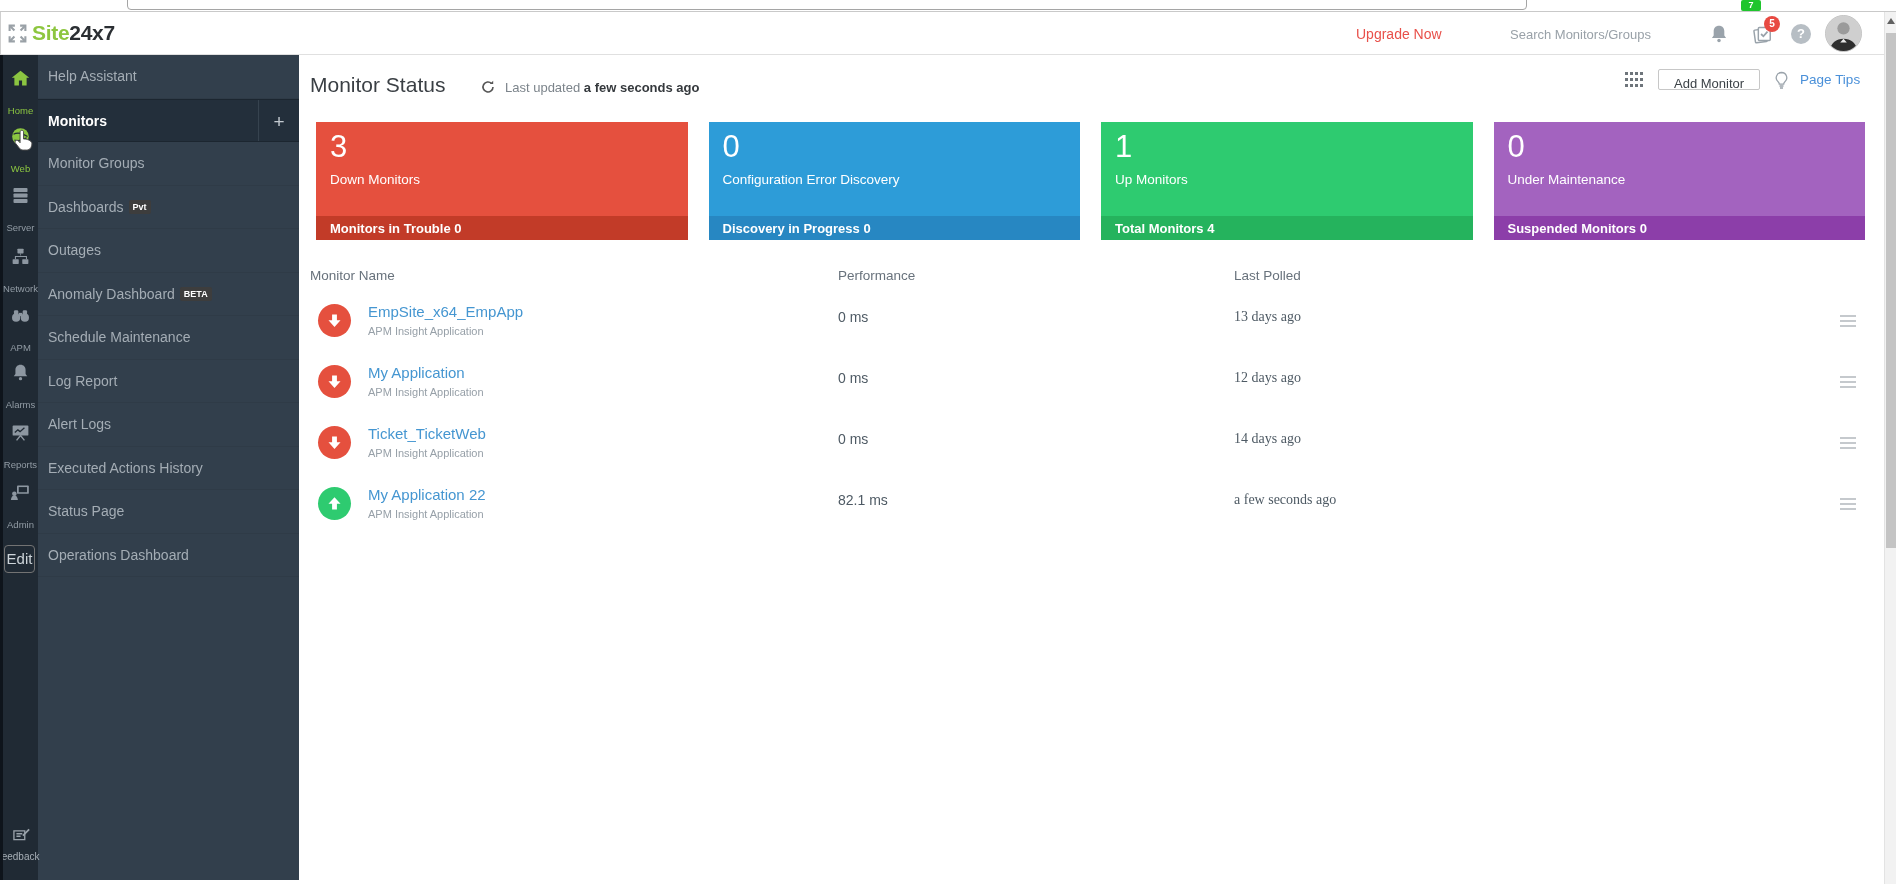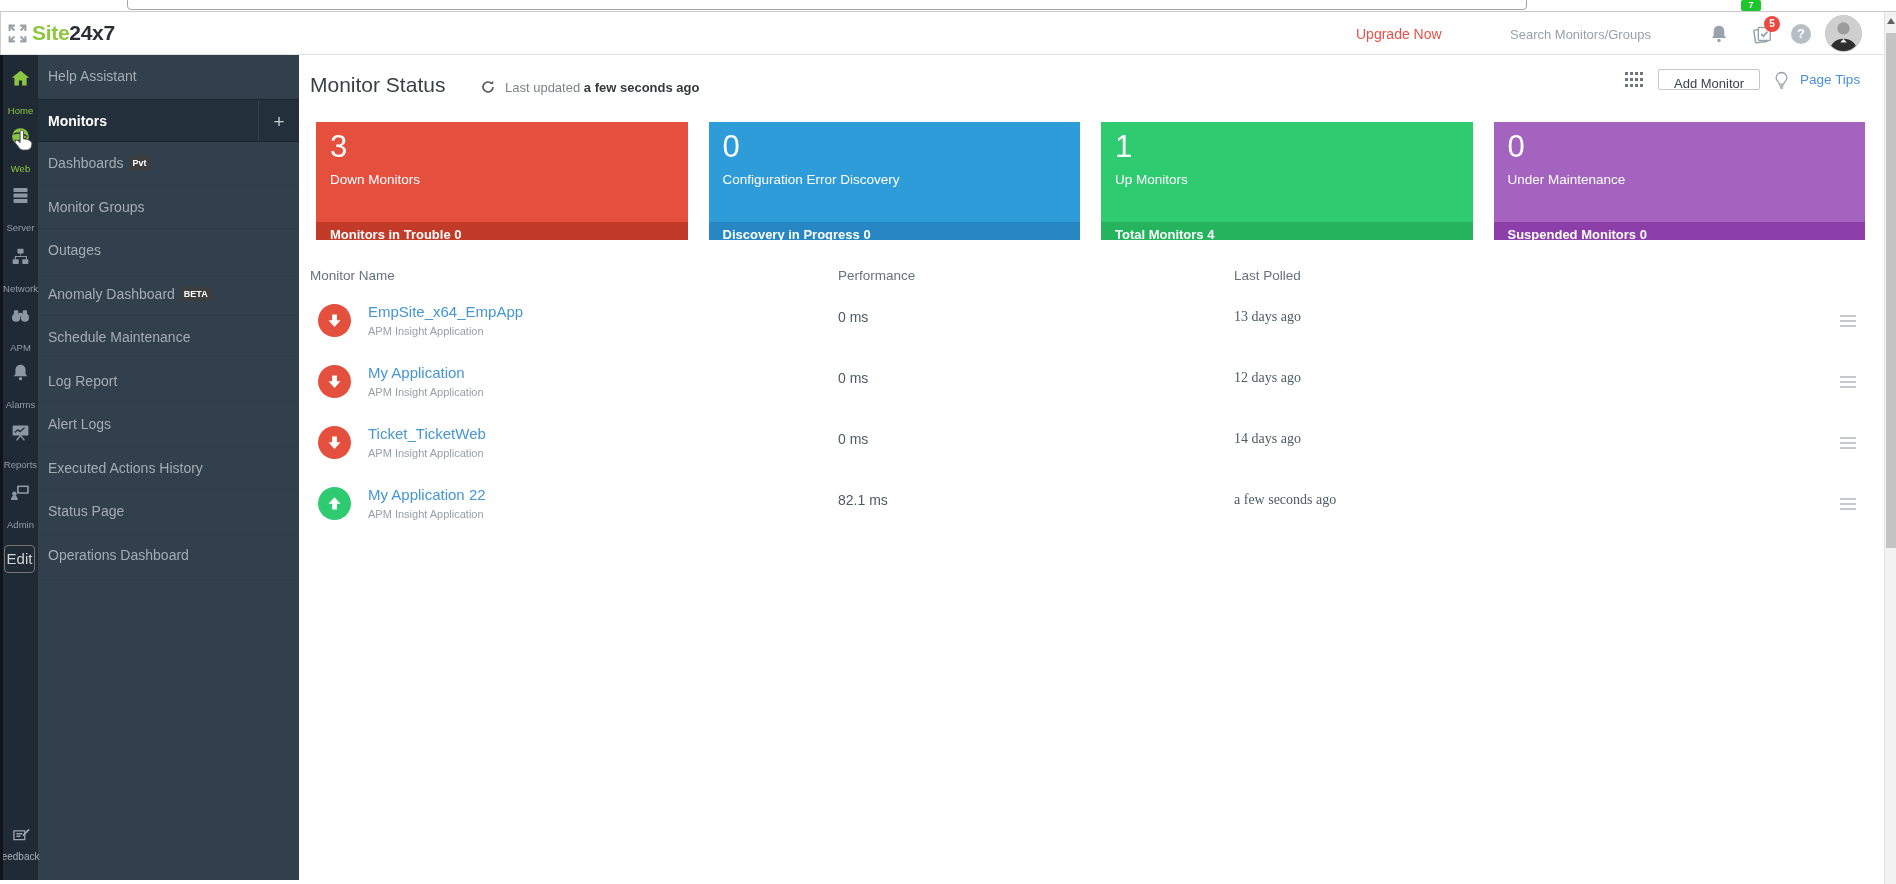--- a/index.html
+++ b/index.html
@@ -60,21 +60,21 @@
   .add-monitor { height:21px; padding:0 15px; background:#fff; border:1px solid #c7c7c7; border-radius:2px; font-size:13px; color:#3c4247; line-height:27px; cursor:pointer; }
   .page-tips { display:flex; align-items:center; gap:11px; color:#4a90d9; font-size:13.5px; cursor:pointer; }
   .bulb-icon { width:15px; height:18px; color:#9aa3ab; }
 
   
   .cards { position:absolute; left:17px; top:67px; width:1549px; height:118px; display:flex; gap:21px; }
   .card { flex:1; display:flex; flex-direction:column; color:#fff; cursor:pointer; }
   .card-body { flex:1; padding:6px 14px; }
   .card-num { font-size:31px; font-weight:400; line-height:38px; }
   .card-label { font-size:13.5px; margin-top:6px; }
-  .card-footer { height:18px; line-height:26px; padding:0 14px; font-size:13px; font-weight:bold; }
+  .card-footer { height:24px; line-height:26px; padding:0 14px; font-size:13px; font-weight:bold; }
   .c-red .card-body { background:#e5503e; } .c-red .card-footer { background:#c23b28; }
   .c-blue .card-body { background:#2d9cd8; } .c-blue .card-footer { background:#2787c2; }
   .c-green .card-body { background:#2ecb70; } .c-green .card-footer { background:#25b35d; }
   .c-purple .card-body { background:#a363bf; } .c-purple .card-footer { background:#8c3ea9; }
 
   
   .mon-table { position:absolute; left:11px; top:205px; width:1560px; }
   .t-head { position:relative; height:34px; font-size:13.5px; color:#68727c; }
   .col-name { position:absolute; left:0; top:8px; }
   .col-perf { position:absolute; left:528px; top:8px; }
@@ -221,22 +221,22 @@
       <span class="ri-label">Feedback</span>
     </div>
   </div>
 
   <div class="sidebar">
     <div class="sb-item"><span>Help Assistant</span></div>
     <div class="sb-item selected">
       <span>Monitors</span>
       <span class="sb-plus">+</span>
     </div>
+    <div class="sb-item"><span>Monitor Groups</span></div>
     <div class="sb-item"><span>Dashboards</span><span class="sb-badge">Pvt</span></div>
-    <div class="sb-item"><span>Monitor Groups</span></div>
     <div class="sb-item"><span>Outages</span></div>
     <div class="sb-item"><span>Anomaly Dashboard</span><span class="sb-badge">BETA</span></div>
     <div class="sb-item"><span>Schedule Maintenance</span></div>
     <div class="sb-item"><span>Log Report</span></div>
     <div class="sb-item"><span>Alert Logs</span></div>
     <div class="sb-item"><span>Executed Actions History</span></div>
     <div class="sb-item"><span>Status Page</span></div>
     <div class="sb-item"><span>Operations Dashboard</span></div>
   </div>
 

